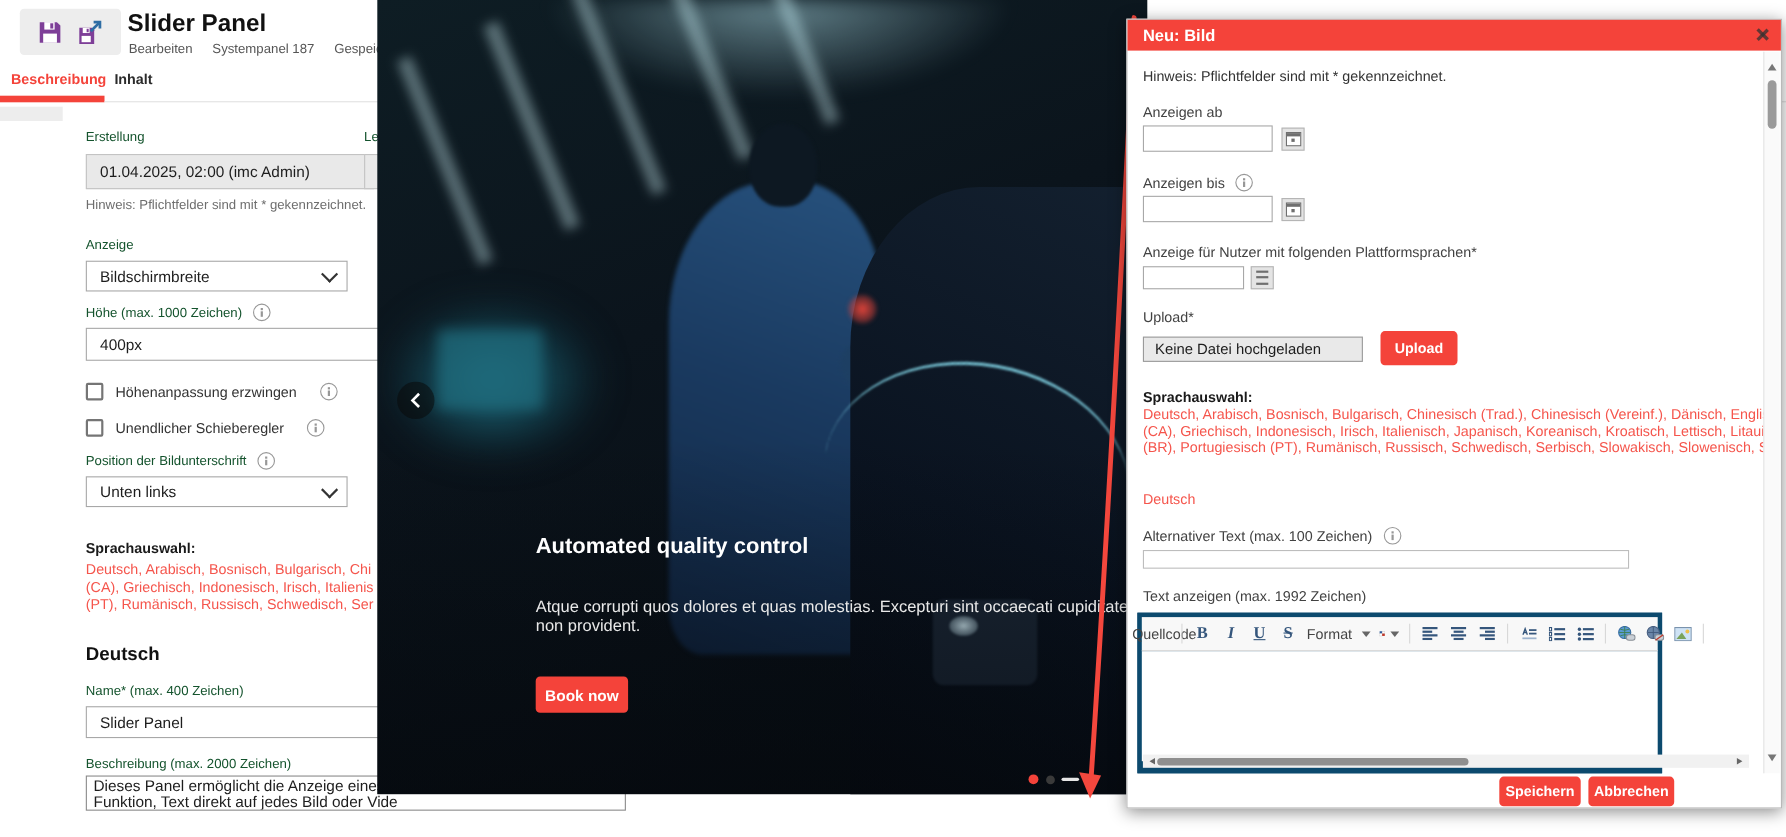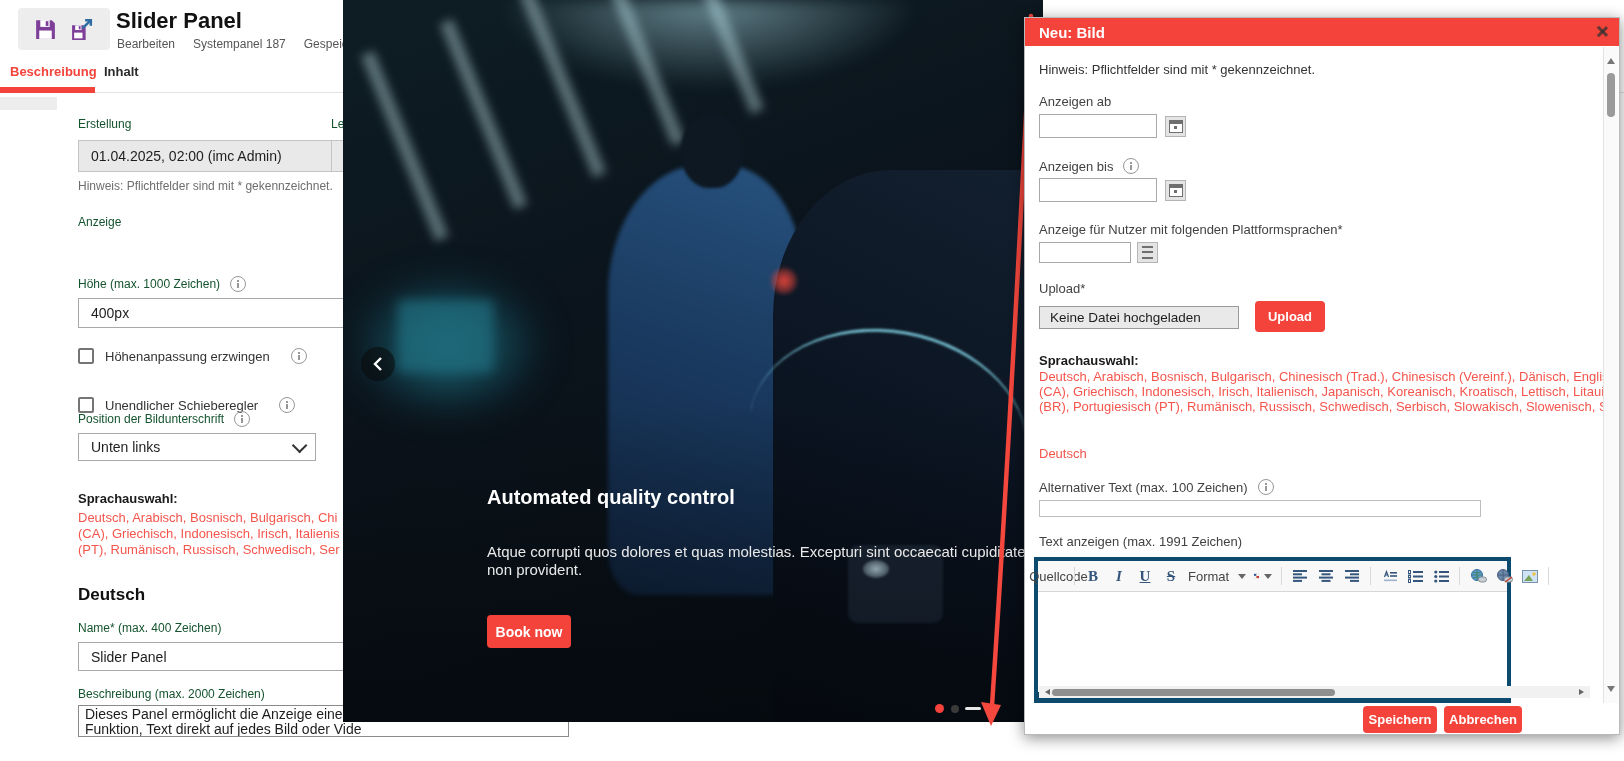--- a/index.html
+++ b/index.html
@@ -127,35 +127,39 @@
   <div class="inp ro" style="left:78px;top:140px;width:262px;height:32px;">
     <span>01.04.2025, 02:00 (imc Admin)</span>
   </div>
   <div class="lbl" style="left:331px;top:117px;">Letz</div>
   <div class="inp ro" style="left:331px;top:140px;width:200px;height:32px;">
     <span>2</span>
   </div>
   <div class="note" style="left:78px;top:179px;">Hinweis: Pflichtfelder sind mit * gekennzeichnet.</div>
 
   <div class="lbl" style="left:78px;top:215px;">Anzeige</div>
+  <div class="inp select" style="left:78px;top:237px;width:238px;height:28px;">
+    <span>Bildschirmbreite</span>
+    <span class="chev"></span>
+  </div>
 
   <div class="lbl" style="left:78px;top:276px;">
     <span>Höhe (max. 1000 Zeichen)</span>
     <span class="info ml10"></span>
   </div>
   <div class="inp" style="left:78px;top:298px;width:271px;height:30px;">
     <span>400px</span>
   </div>
 
   <div class="chkrow" style="left:78px;top:348px;">
     <span class="box"></span>
     <span>Höhenanpassung erzwingen</span>
     <span class="info ml10"></span>
   </div>
-  <div class="chkrow" style="left:78px;top:397px;">
+  <div class="chkrow" style="left:78px;top:381px;">
     <span class="box"></span>
     <span>Unendlicher Schieberegler</span>
     <span class="info ml10"></span>
   </div>
 
   <div class="lbl" style="left:78px;top:411px;">
     <span>Position der Bildunterschrift</span>
     <span class="info ml10"></span>
   </div>
   <div class="inp select" style="left:78px;top:433px;width:238px;height:28px;">
@@ -272,21 +276,21 @@
     <div class="mlang" style="left:14px;top:381px;">(BR), Portugiesisch (PT), Rumänisch, Russisch, Schwedisch, Serbisch, Slowakisch, Slowenisch, Spanisch</div>
 
     <div class="mlang" style="left:14px;top:428px;">Deutsch</div>
 
     <div class="m13" style="left:14px;top:461px;color:#424242;display:flex;align-items:center;">
       <span>Alternativer Text (max. 100 Zeichen)</span>
       <span class="info ml10"></span>
     </div>
     <div class="inp" style="left:14px;top:482px;width:442px;height:17px;border-color:#bdbdbd;"></div>
 
-    <div class="m13" style="left:14px;top:516px;color:#424242;">Text anzeigen (max. 1991 Zeichen)</div>
+    <div class="m13" style="left:14px;top:516px;color:#424242;">Text anzeigen (max. 1992 Zeichen)</div>
 
     <div class="editor">
       <div class="etoolbar">
         <div class="tbtn">
           <svg width="12" height="13" viewBox="0 0 12 13">
             <rect x="0.5" y="0.5" width="11" height="12" fill="#fff" stroke="#777"></rect>
             <line x1="2.5" y1="3.5" x2="9.5" y2="3.5" stroke="#5b7ca3"></line>
               <line x1="2.5" y1="6" x2="9.5" y2="6" stroke="#5b7ca3"></line>
               <line x1="2.5" y1="8.5" x2="7" y2="8.5" stroke="#5b7ca3"></line>
             </svg>

